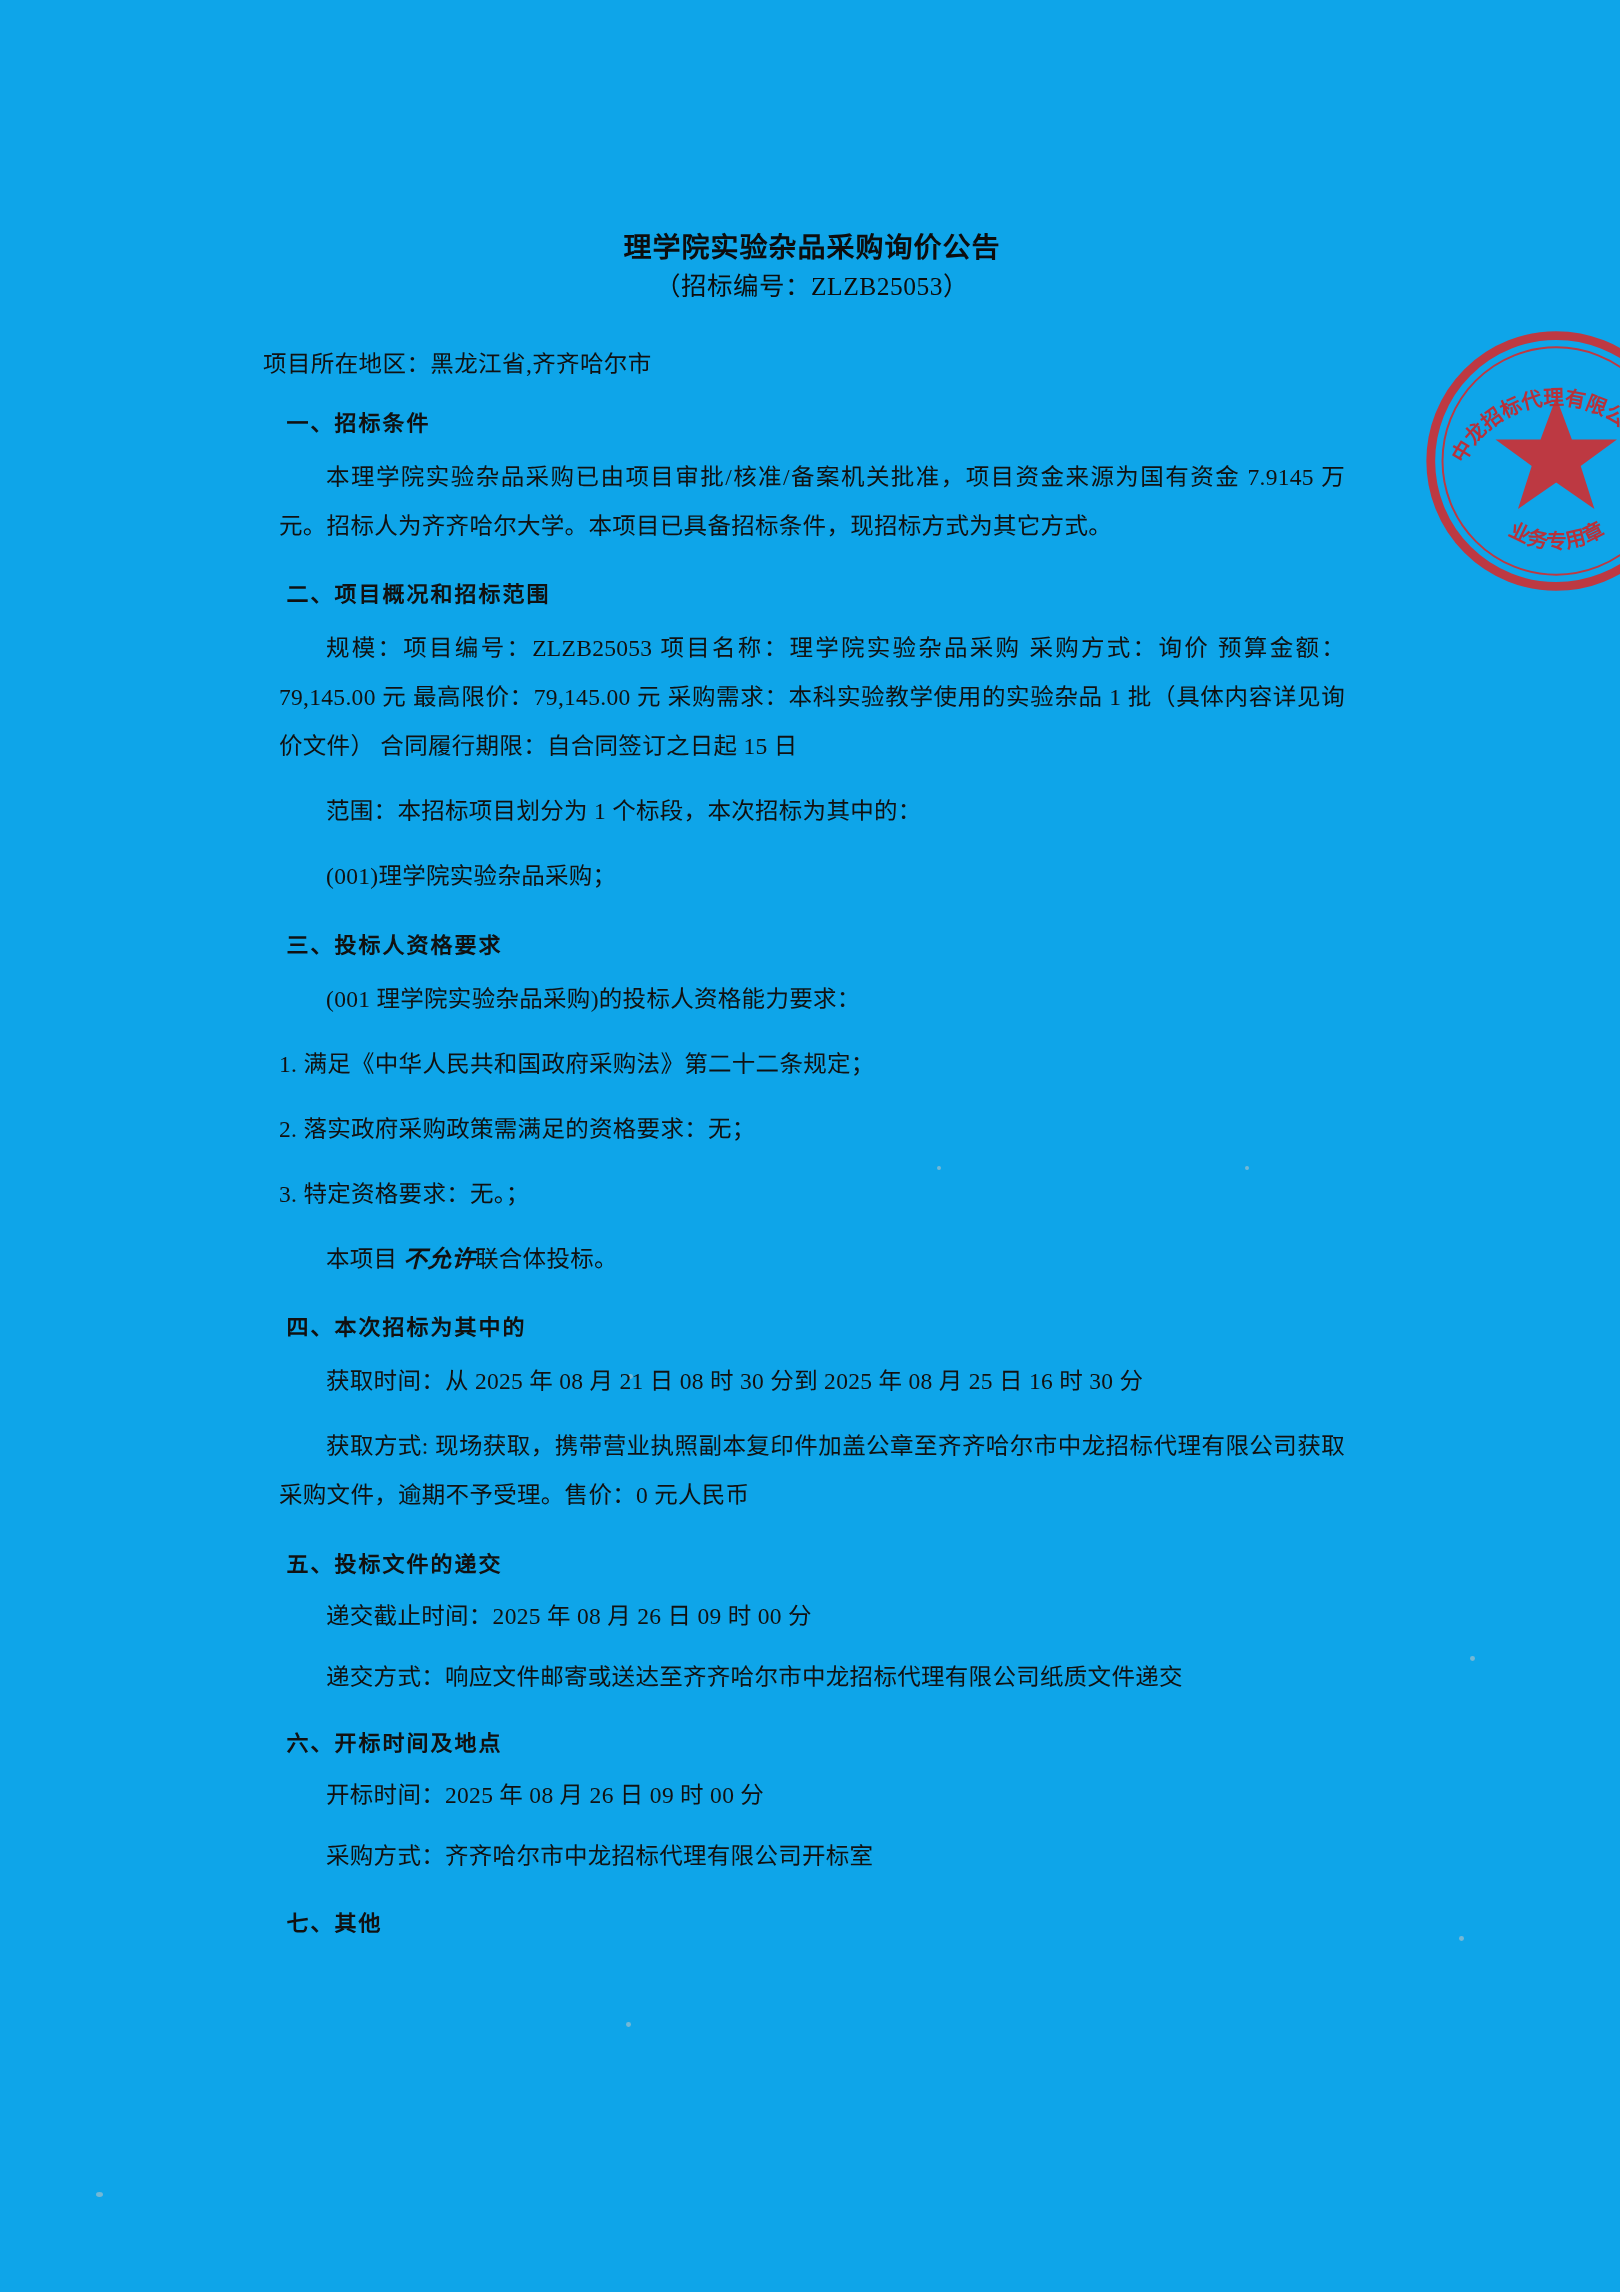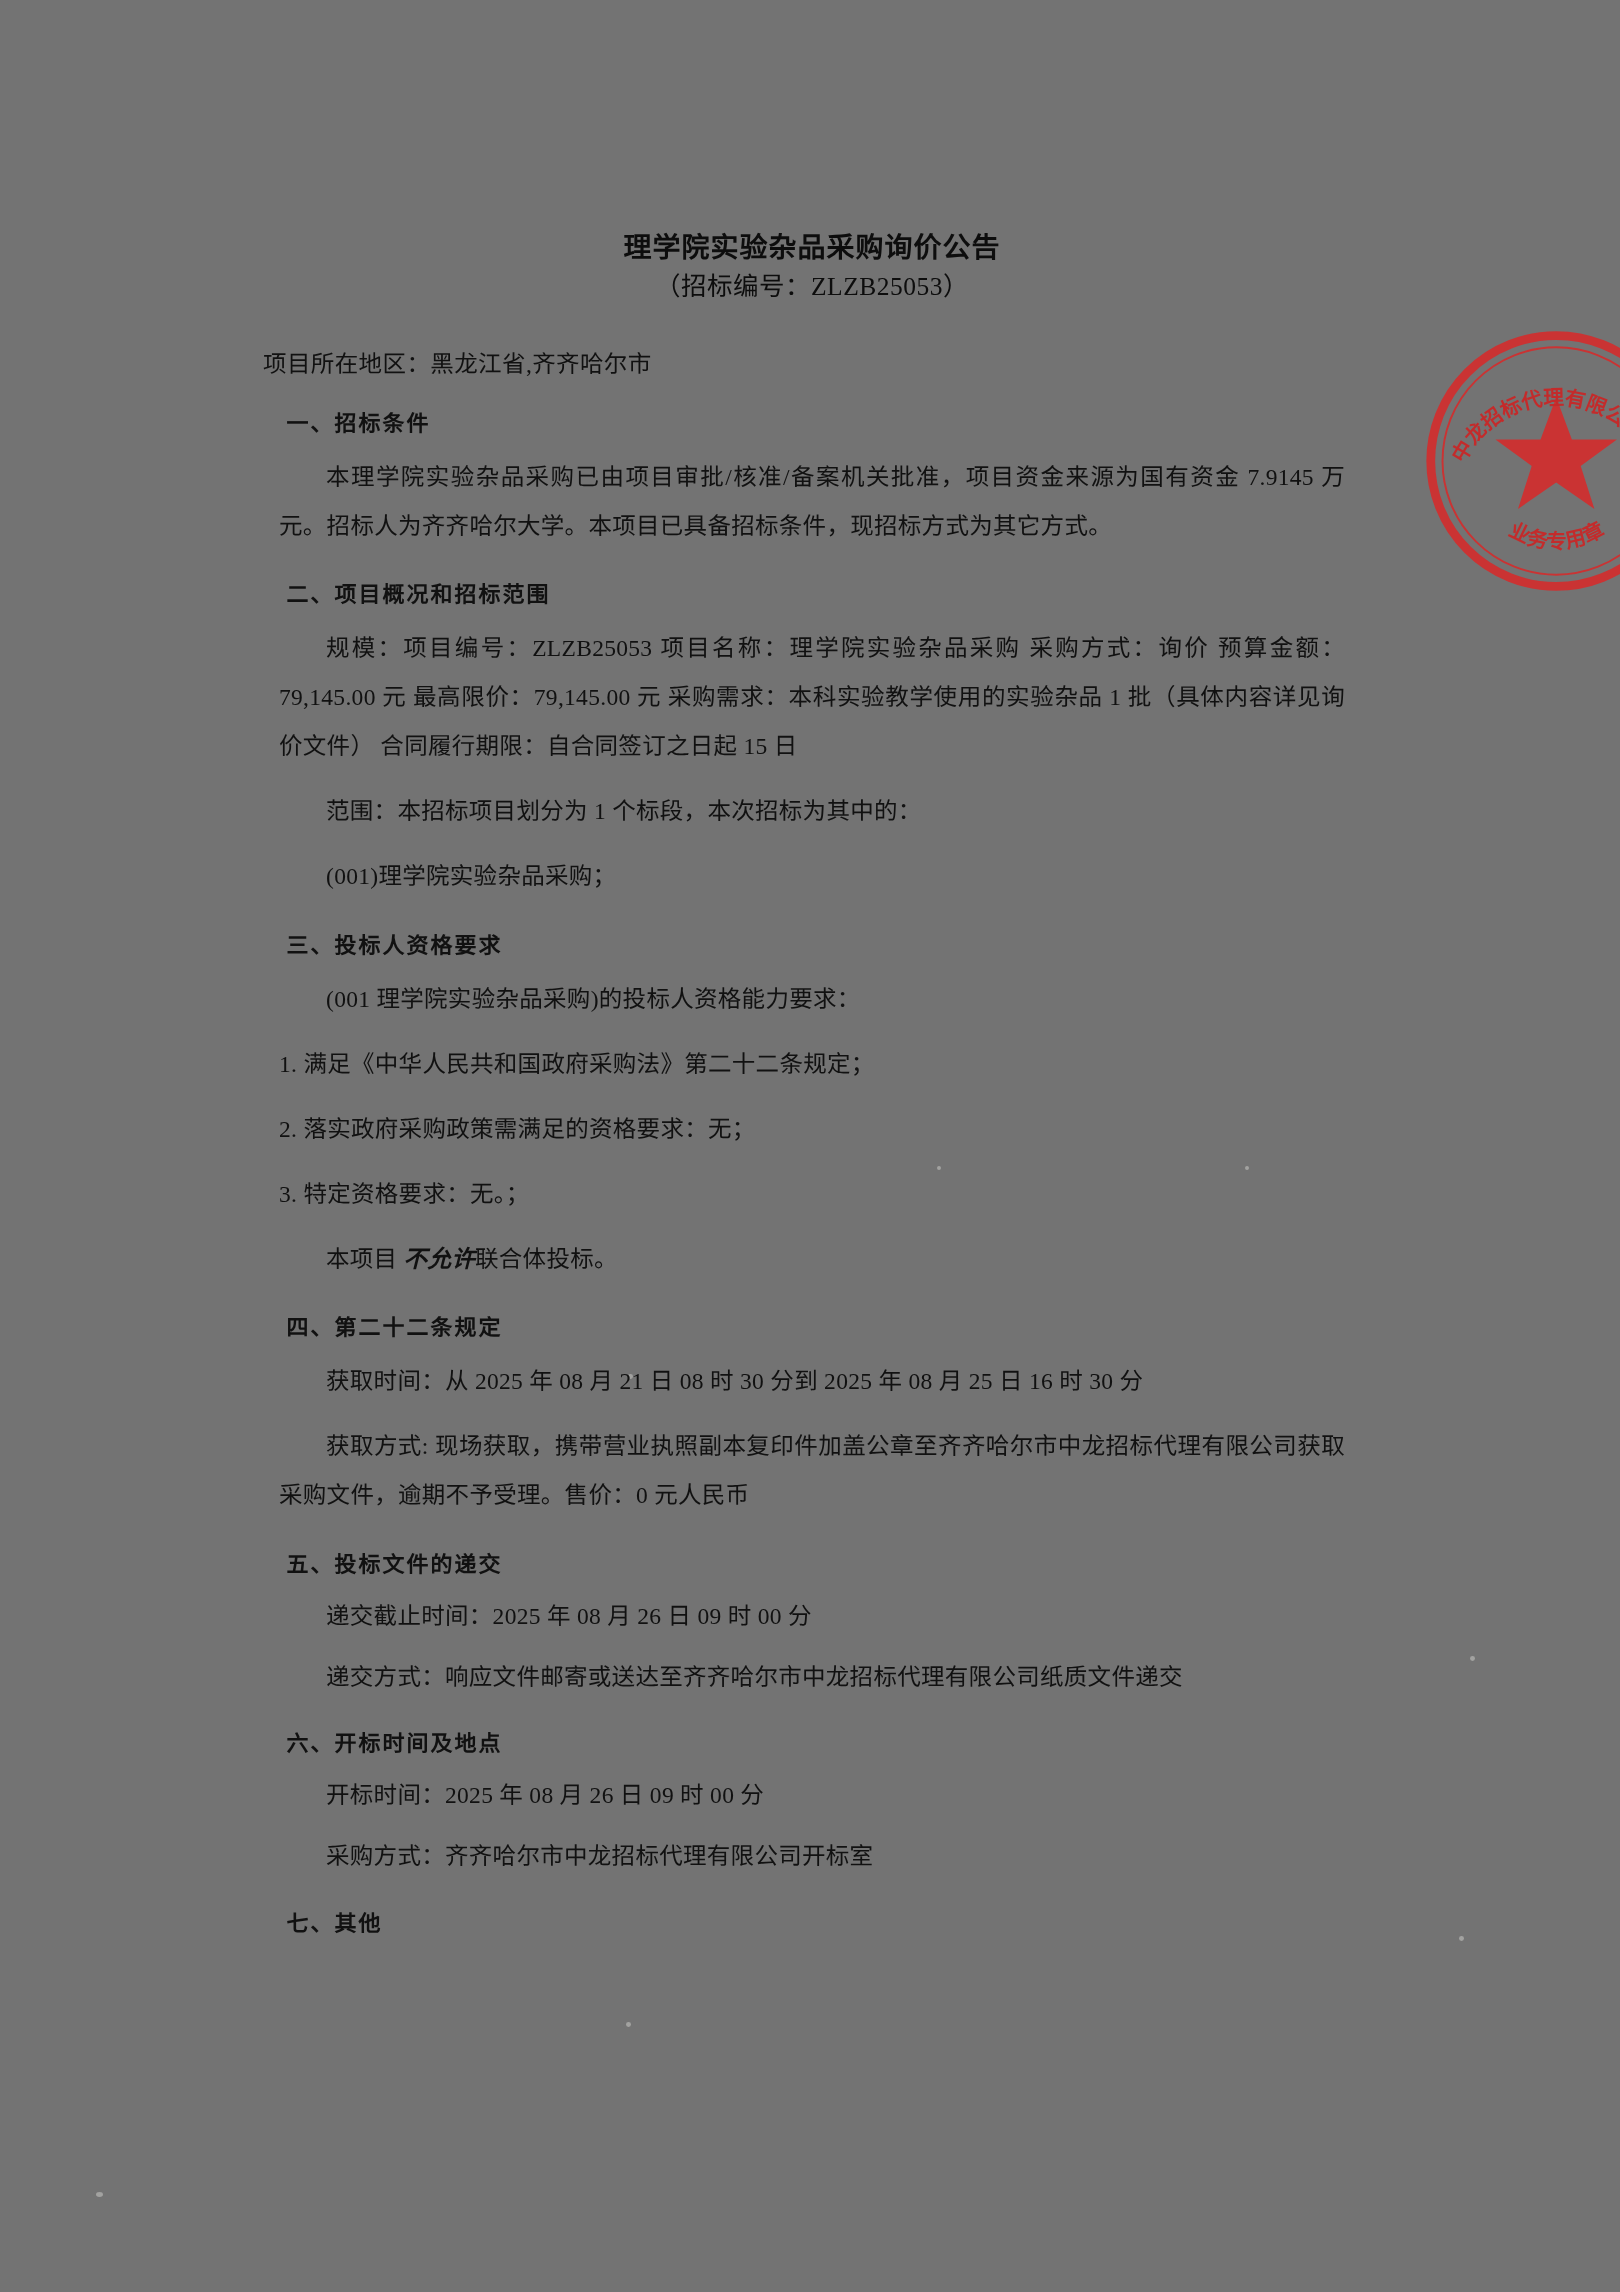--- a/index.html
+++ b/index.html
@@ -13,21 +13,21 @@
     position: relative;
     font-family: "Liberation Serif", "DejaVu Serif", serif;
     color: #111111;
     overflow: hidden;
   }
 
   
   #page {
     position: absolute;
     inset: 0;
-    background: #737373;
+    background: #0ea5e9;
   }
 
   
   .speck {
     position: absolute;
     background: #c9c9c4;
     border-radius: 50%;
     opacity: .55;
   }
 
@@ -133,21 +133,21 @@
     <p class="para">范围：本招标项目划分为 1 个标段，本次招标为其中的：</p>
     <p class="para">(001)理学院实验杂品采购；</p>
 
     <h2 class="section">三、投标人资格要求</h2>
     <p class="para">(001 理学院实验杂品采购)的投标人资格能力要求：</p>
     <p class="para noindent">1. 满足《中华人民共和国政府采购法》第二十二条规定；</p>
     <p class="para noindent">2. 落实政府采购政策需满足的资格要求：无；</p>
     <p class="para noindent">3. 特定资格要求：无。；</p>
     <p class="para"><span>本项目 </span><span class="italic-emph">不允许</span><span>联合体投标。</span></p>
 
-    <h2 class="section">四、第二十二条规定</h2>
+    <h2 class="section">四、本次招标为其中的</h2>
     <p class="para">获取时间：从 2025 年 08 月 21 日 08 时 30 分到 2025 年 08 月 25 日 16 时 30 分</p>
     <p class="para">获取方式: 现场获取，携带营业执照副本复印件加盖公章至齐齐哈尔市中龙招标代理有限公司获取采购文件，逾期不予受理。售价：0 元人民币</p>
 
     <h2 class="section">五、投标文件的递交</h2>
     <p class="para tight">递交截止时间：2025 年 08 月 26 日 09 时 00 分</p>
     <p class="para tight">递交方式：响应文件邮寄或送达至齐齐哈尔市中龙招标代理有限公司纸质文件递交</p>
 
     <h2 class="section">六、开标时间及地点</h2>
     <p class="para tight">开标时间：2025 年 08 月 26 日 09 时 00 分</p>
     <p class="para tight">采购方式：齐齐哈尔市中龙招标代理有限公司开标室</p>

